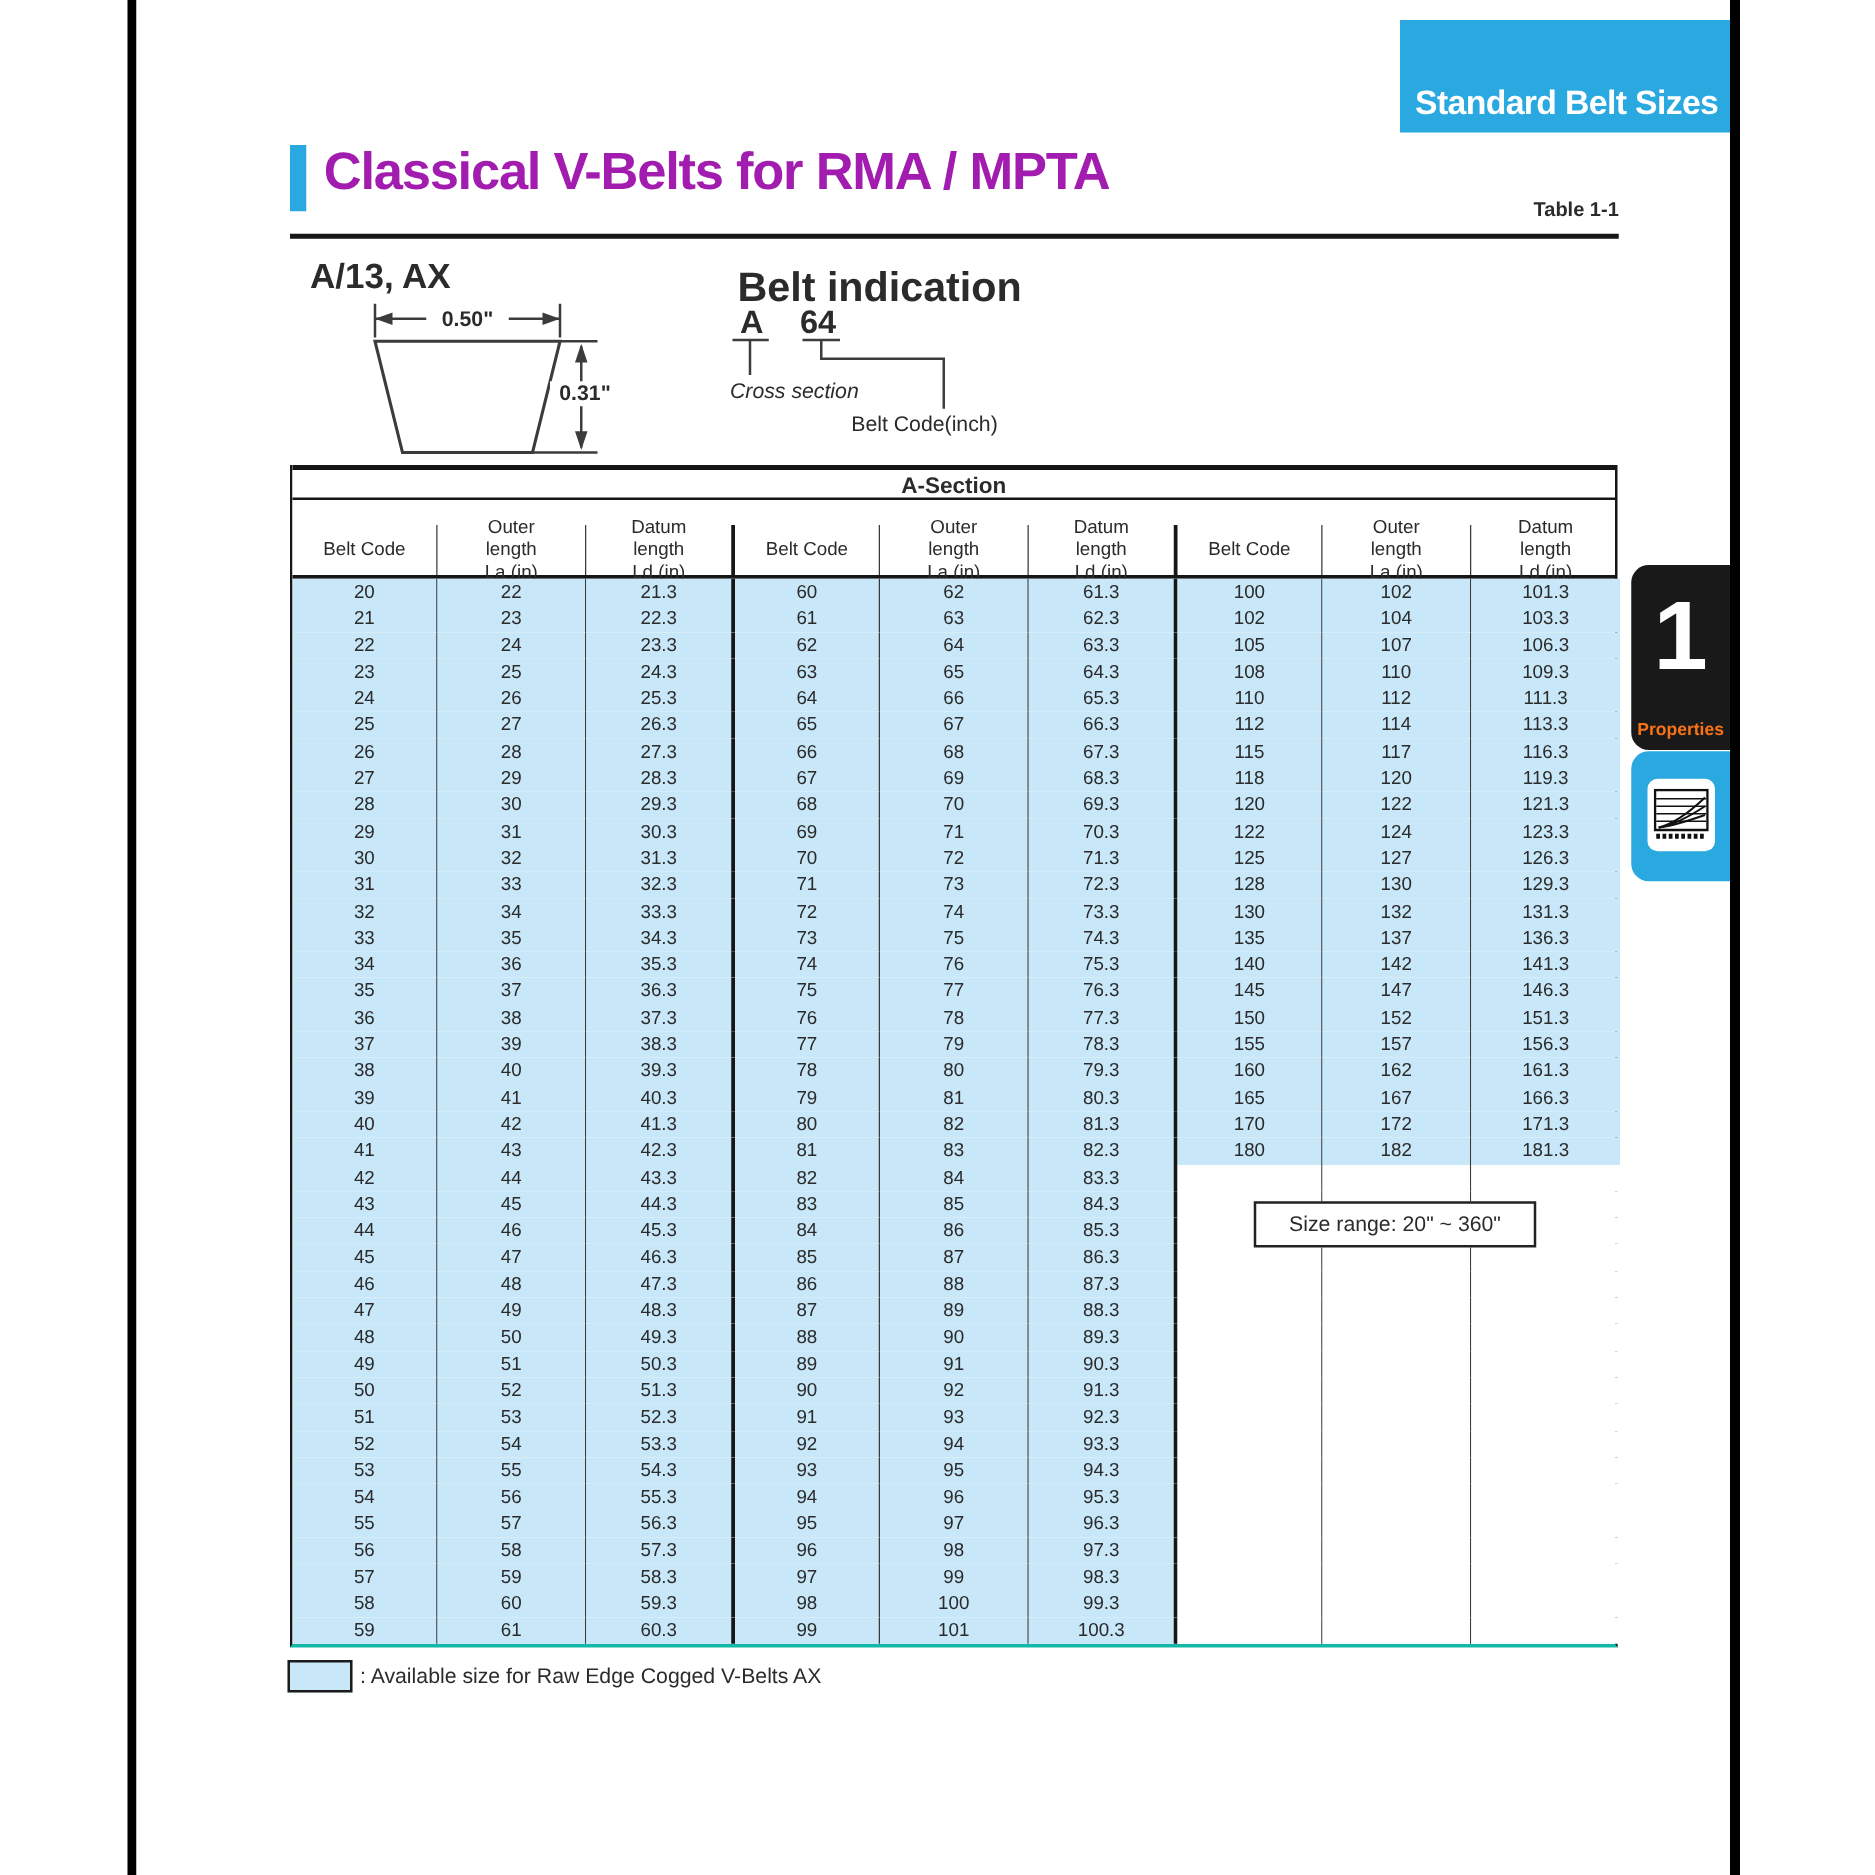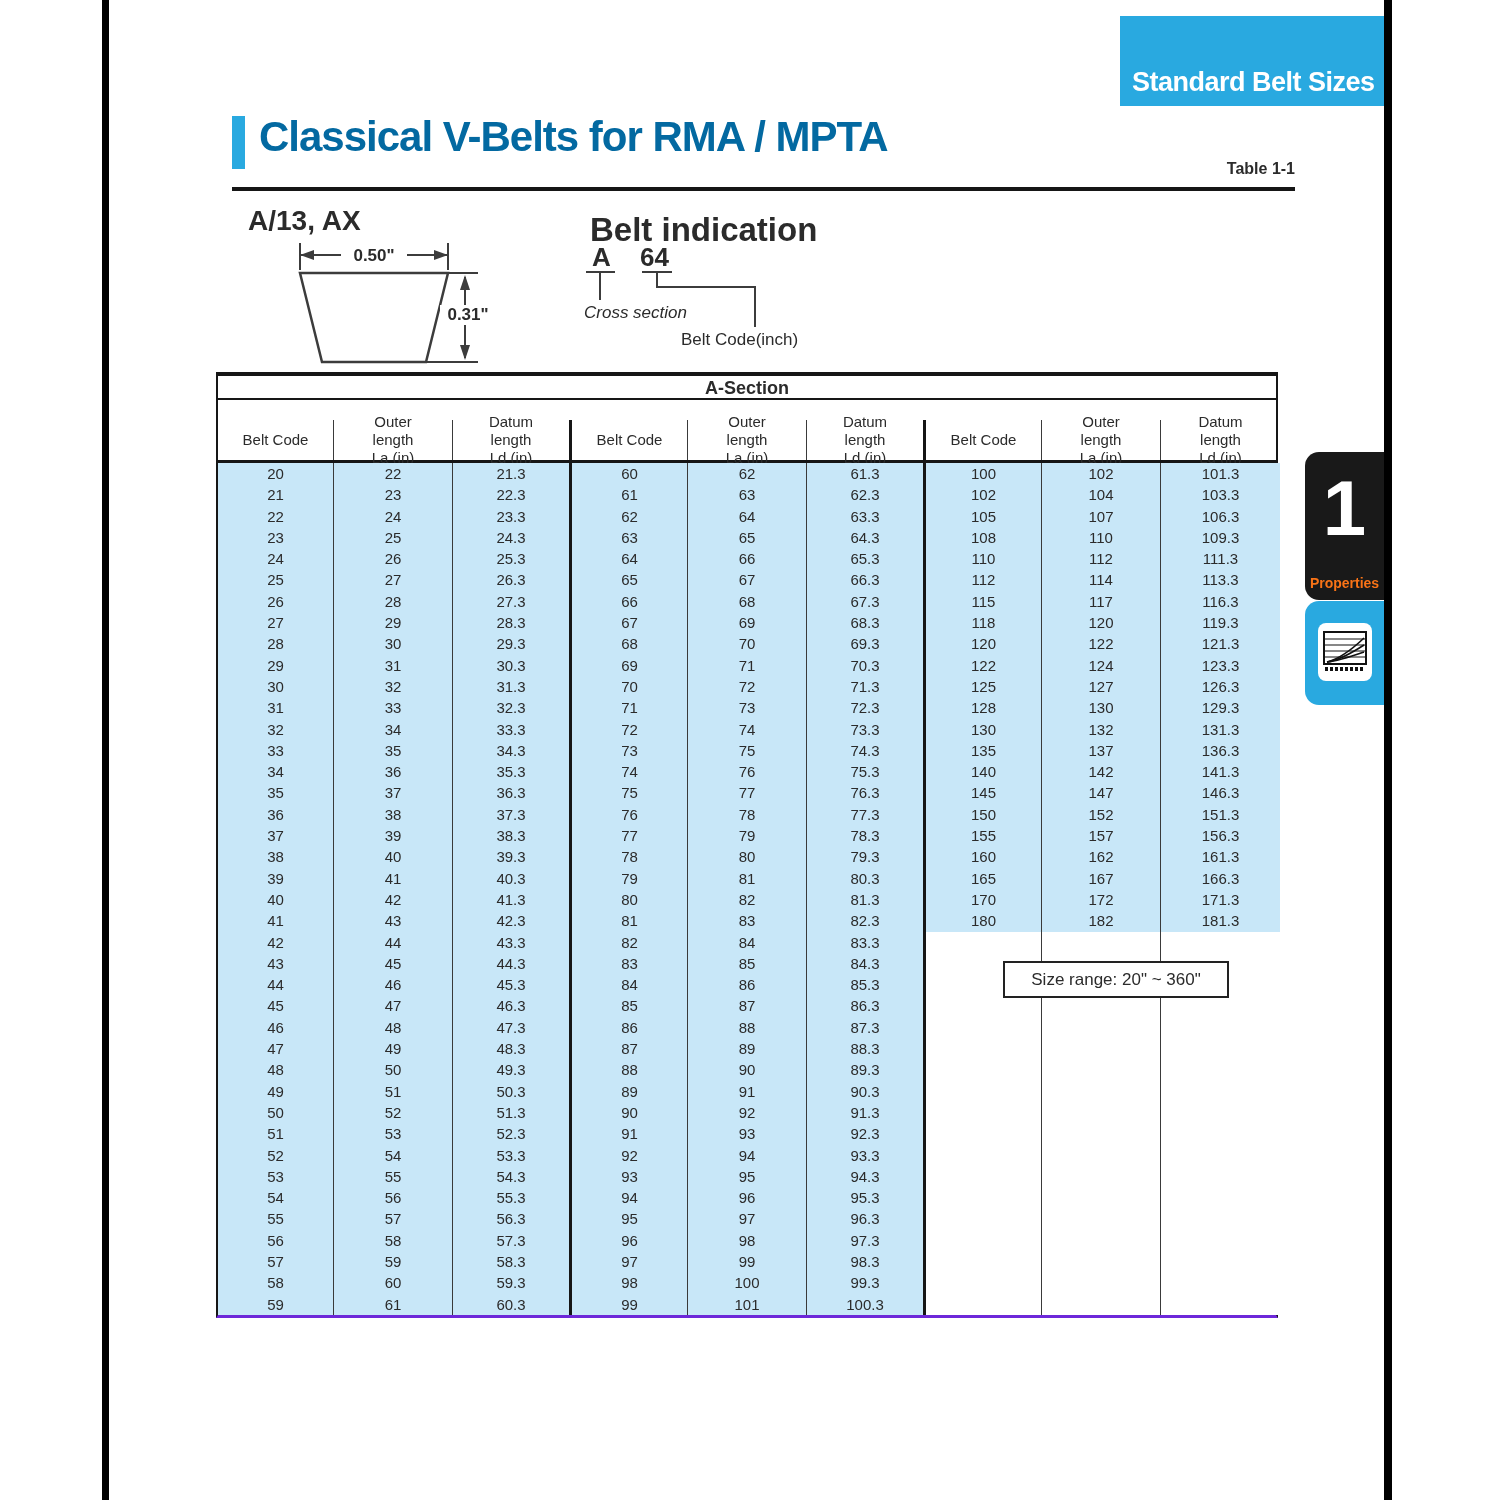--- a/index.html
+++ b/index.html
@@ -8,34 +8,34 @@
     font-family:"Liberation Sans",sans-serif;color:#2b2b2b;
   }
   .abs{position:absolute;}
   
   .vrule{position:absolute;top:0;bottom:0;background:#000;}
   
   .banner{position:absolute;left:1120px;top:16px;width:264px;height:90px;background:#29a9e0;}
   .banner span{position:absolute;left:12px;bottom:8px;color:#fff;font-weight:bold;font-size:27px;letter-spacing:-0.5px;}
   
   .accent{position:absolute;left:232px;top:116px;width:13px;height:53px;background:#29a9e0;}
-  .title{position:absolute;left:259px;top:113px;font-size:42px;font-weight:bold;color:#0369a1;letter-spacing:-1px;}
+  .title{position:absolute;left:259px;top:113px;font-size:42px;font-weight:bold;color:#a21caf;letter-spacing:-1px;}
   .tableref{position:absolute;left:1150px;top:160px;width:145px;text-align:right;font-size:16px;font-weight:bold;}
   .toprule{position:absolute;left:232px;top:187px;width:1063px;height:4px;background:#161616;}
   
   .profile-label{position:absolute;left:248px;top:205px;font-size:28px;font-weight:bold;}
   .dimlabel{position:absolute;font-size:17px;font-weight:bold;background:#fff;text-align:center;line-height:20px;}
   .bi-title{position:absolute;left:590px;top:211px;font-size:33px;font-weight:bold;}
   .bi-letter{position:absolute;left:592px;top:242px;font-size:26px;font-weight:bold;}
   .bi-code{position:absolute;left:640px;top:242px;font-size:26px;font-weight:bold;}
   .bi-cross{position:absolute;left:584px;top:303px;font-size:17px;font-style:italic;}
   .bi-beltcode{position:absolute;left:681px;top:330px;font-size:17px;}
   
-  .vtable{position:absolute;left:216px;top:372px;width:1062px;box-sizing:border-box;
-          border-left:2px solid #161616;border-right:2px solid #161616;border-bottom:3px solid #6d28d9;}
+  .vtable{position:absolute;left:232px;top:372px;width:1062px;box-sizing:border-box;
+          border-left:2px solid #161616;border-right:2px solid #161616;border-bottom:3px solid #14b8a6;}
   .vtable-title{box-sizing:border-box;height:28px;border-top:4px solid #161616;border-bottom:2px solid #161616;
           text-align:center;font-weight:bold;font-size:18px;line-height:25px;background:#fff;}
   .vtable-head{display:flex;height:60px;border-bottom:3px solid #161616;background:#fff;}
   .hcell{box-sizing:border-box;display:flex;flex-direction:column;justify-content:center;align-items:center;
           font-size:15px;line-height:18px;text-align:center;margin-top:20px;}
   .c0{width:116px;flex:none;border-right:1px solid #3a3a3a;box-sizing:border-box;}
   .c1{width:119px;flex:none;border-right:1px solid #3a3a3a;box-sizing:border-box;}
   .c2{width:119px;flex:none;box-sizing:border-box;}
   .gsep{border-right:3px solid #161616;}
   .trow{display:flex;height:21.3px;}
@@ -609,14 +609,18 @@
         <line x1="2" y1="20" x2="42" y2="20" stroke="#111" stroke-width="1.2"></line>
         <line x1="2" y1="26" x2="42" y2="26" stroke="#111" stroke-width="1.2"></line>
         <path d="M4,31 Q20,27 41,7" fill="none" stroke="#111" stroke-width="1.6"></path>
         <path d="M4,31 Q18,29 41,14" fill="none" stroke="#111" stroke-width="1.6"></path>
         <path d="M4,31 Q15,30 41,21" fill="none" stroke="#111" stroke-width="1.6"></path>
         <line x1="2" y1="38" x2="42" y2="38" stroke="#111" stroke-width="4" stroke-dasharray="3,2"></line>
       </svg>
     </div>
   </div>
 
+  <div class="legend">
+    <div class="swatch"></div>
+    <span>: Available size for Raw Edge Cogged V-Belts AX</span>
+  </div>
 
 </div>
 
 </body></html>

